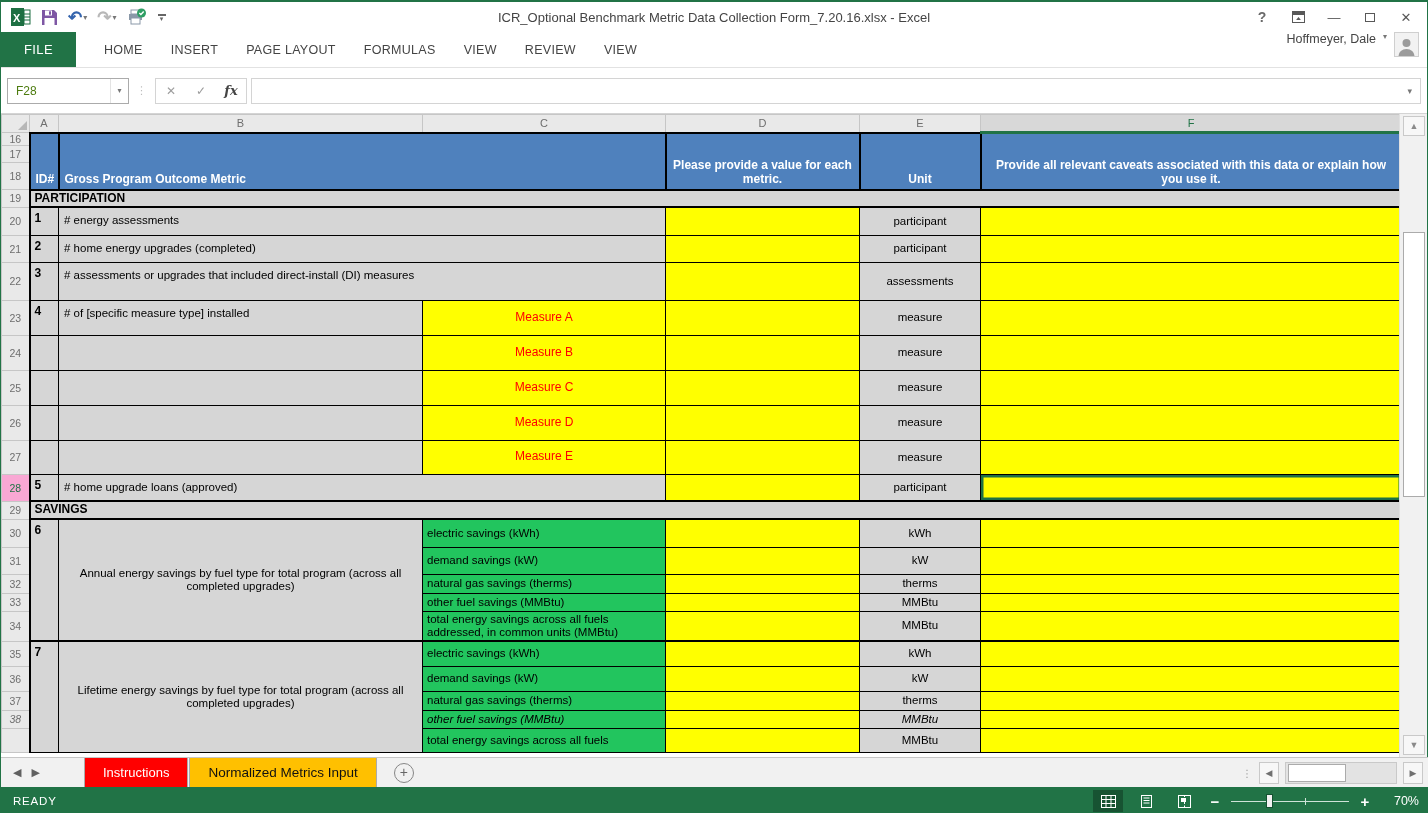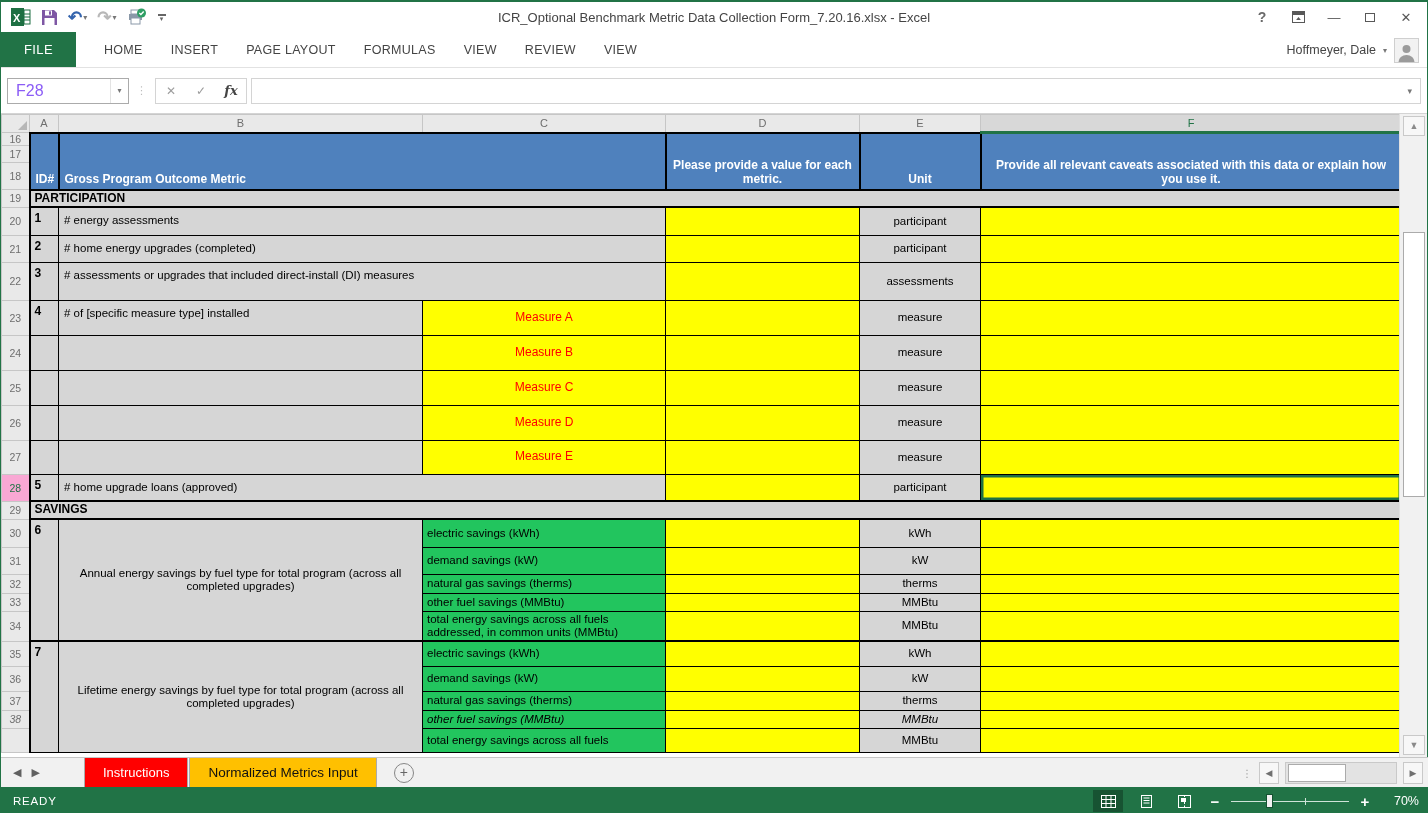--- a/index.html
+++ b/index.html
@@ -21,29 +21,29 @@
   .title-text { position:absolute; left:0; right:0; text-align:center; font-size:13px; color:#444; pointer-events:none; }
   .win-controls { position:absolute; right:4px; top:0; height:30px; display:flex; align-items:center; gap:2px; }
   .wc { width:34px; height:24px; display:flex; align-items:center; justify-content:center; color:#585858; font-size:13px; }
   .wc.help { font-size:14px; font-weight:bold; color:#6a6a6a; }
   .maxbox { width:10px; height:9px; border:1.5px solid #585858; display:inline-block; }
 
   
   .ribbonrow { position:relative; height:36px; background:#fff; border-bottom:1px solid #e2e2e2; display:flex; align-items:stretch; }
   .file-tab { width:75px; background:#217346; color:#fff; font-size:13px; display:flex; align-items:center; justify-content:center; letter-spacing:0.4px; }
   .rtab { display:flex; align-items:center; padding:0 14px; font-size:12.5px; color:#444; letter-spacing:0.3px; }
-  .user-area { position:absolute; right:8px; top:0; height:36px; display:flex; align-items:center; gap:7px; }
+  .user-area { position:absolute; right:8px; top:0; height:36px; display:flex; align-items:flex-start; gap:7px; }
   .user-name { font-size:12.5px; color:#444; }
   .user-caret { font-size:8px; color:#777; }
   .avatar { width:25px; height:25px; background:#f2f2f2; border:1px solid #cfcfcf; display:flex; align-items:flex-end; justify-content:center; overflow:hidden; }
 
   
   .formulabar { height:46px; background:#fff; border-bottom:1px solid #d4d4d4; display:flex; align-items:center; padding:0 6px; }
   .namebox { width:122px; height:26px; border:1px solid #ababab; display:flex; align-items:center; background:#fff; }
-  .namebox .ref { flex:1; font-size:16px; color:#8b5cf6; padding-left:8px; }
+  .namebox .ref { flex:1; font-size:12px; color:#4d7c0f; padding-left:8px; }
   .namebox .nb-drop { width:18px; height:100%; display:flex; align-items:center; justify-content:center; font-size:8px; color:#777; border-left:1px solid #e3e3e3; }
   .fb-sep { color:#bdbdbd; font-size:11px; margin:0 7px; letter-spacing:1px; }
   .fb-btns { height:26px; border:1px solid #d4d4d4; display:flex; align-items:center; background:#fff; }
   .fb-btn { width:30px; text-align:center; font-size:12px; color:#9d9d9d; }
   .fb-btn.fx { color:#444; font-family:"DejaVu Serif", serif; font-style:italic; font-weight:bold; font-size:13px; }
   .fb-input { flex:1; height:26px; border:1px solid #d4d4d4; margin-left:4px; display:flex; align-items:center; justify-content:flex-end; }
   .fb-chevron { font-size:9px; color:#777; padding-right:8px; }
 
   
   .gridwrap { position:absolute; top:112px; left:0; width:1400px; height:643px; overflow:hidden; background:#fff; }

